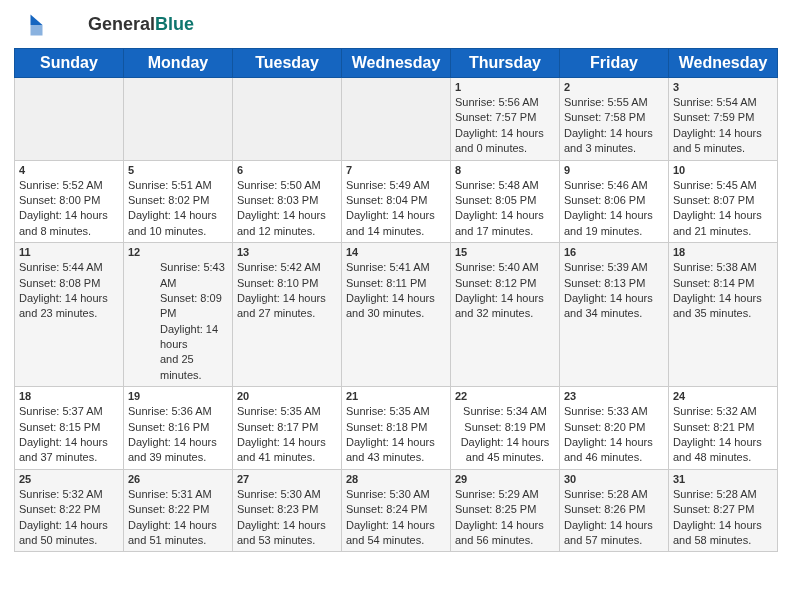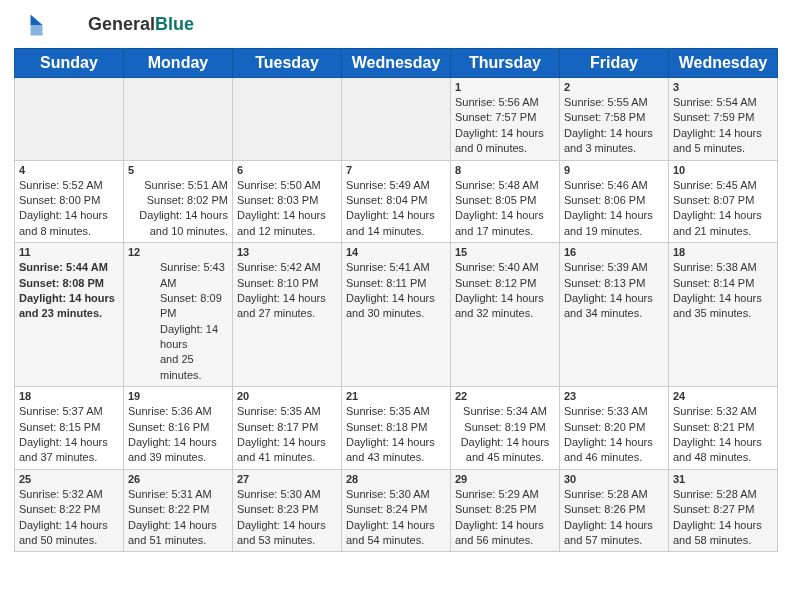--- a/index.html
+++ b/index.html
@@ -159,21 +159,21 @@
         <tr>
           <td>
             <span class="day-number">4</span>
             <div class="day-info" style="white-space: pre-line;">Sunrise: 5:52 AM
 Sunset: 8:00 PM
 Daylight: 14 hours
 and 8 minutes.</div>
           </td>
           <td>
             <span class="day-number">5</span>
-            <div class="day-info" style="white-space: pre-line; text-align: right;">Sunrise: 5:51 AM
+            <div class="day-info" style="white-space: pre-line;">Sunrise: 5:51 AM
 Sunset: 8:02 PM
 Daylight: 14 hours
 and 10 minutes.</div>
           </td>
           <td>
             <span class="day-number">6</span>
             <div class="day-info" style="white-space: pre-line;">Sunrise: 5:50 AM
 Sunset: 8:03 PM
 Daylight: 14 hours
 and 12 minutes.</div>
@@ -203,21 +203,21 @@
             <span class="day-number">10</span>
             <div class="day-info" style="white-space: pre-line;">Sunrise: 5:45 AM
 Sunset: 8:07 PM
 Daylight: 14 hours
 and 21 minutes.</div>
           </td>
         </tr>
         <tr>
           <td>
             <span class="day-number">11</span>
-            <div class="day-info" style="white-space: pre-line; font-weight: bold;">Sunrise: 5:44 AM
+            <div class="day-info" style="white-space: pre-line;">Sunrise: 5:44 AM
 Sunset: 8:08 PM
 Daylight: 14 hours
 and 23 minutes.</div>
           </td>
           <td>
             <span class="day-number">12</span>
             <div class="day-info" style="white-space: pre-line; margin-left: 32px;">Sunrise: 5:43 AM
 Sunset: 8:09 PM
 Daylight: 14 hours
 and 25 minutes.</div>

